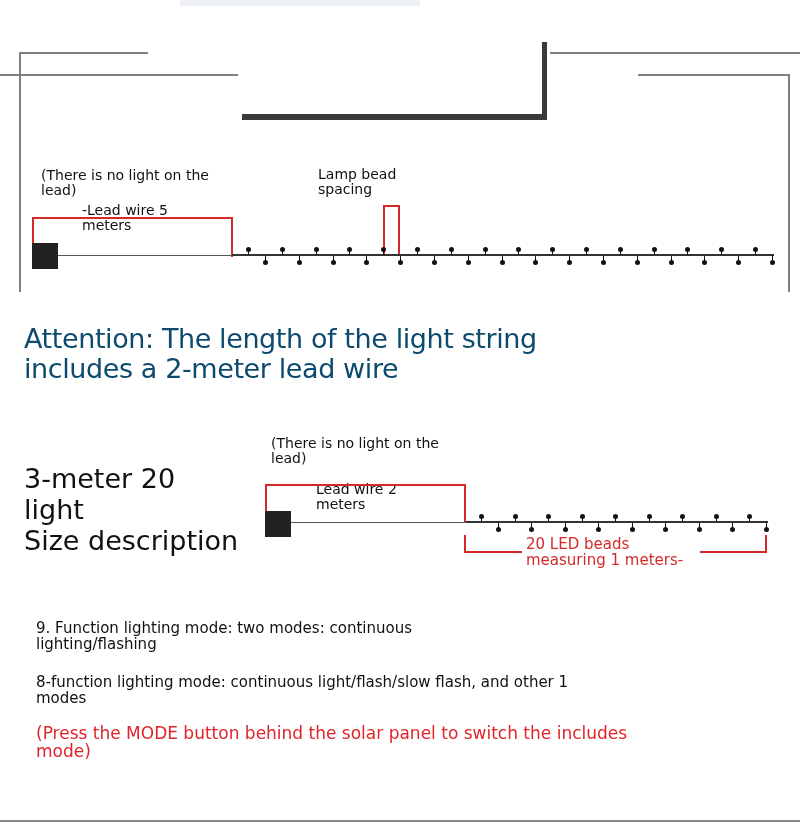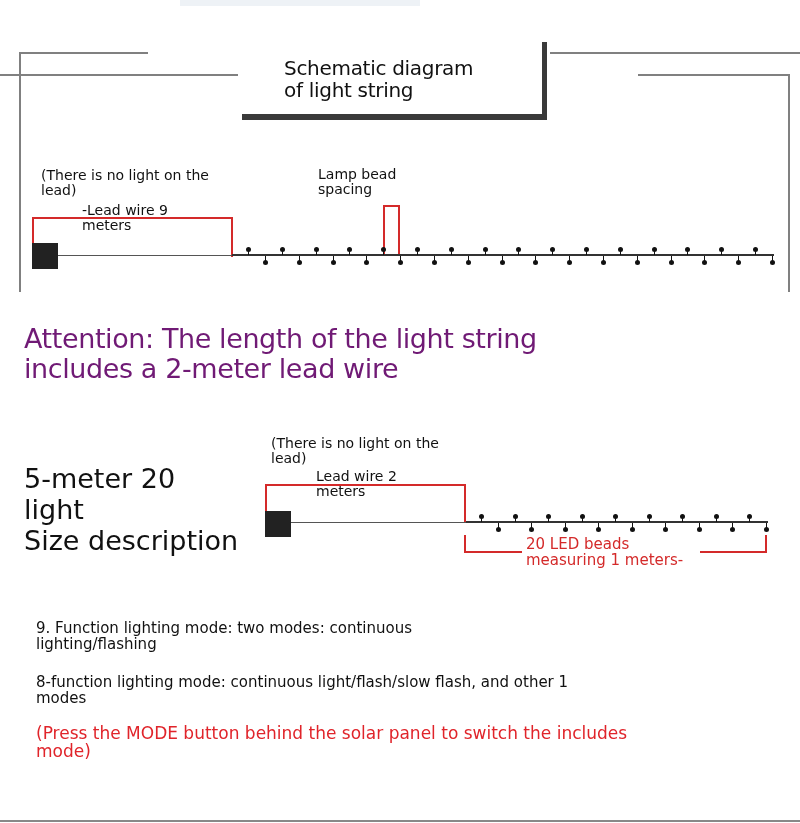--- a/index.html
+++ b/index.html
@@ -14,21 +14,21 @@
   .title-box .shadow-r { position: absolute; left: 302px; top: 2px; width: 5px; height: 78px; background: #3a3a3a; }
   .title-box .shadow-b { position: absolute; left: 2px; top: 74px; width: 305px; height: 6px; background: #3a3a3a; }
   .title-text {
     position: absolute; left: 44px; top: 17px; font-size: 20px; line-height: 22px; color: #111;
     font-family: "DejaVu Sans", sans-serif; letter-spacing: -0.3px;
   }
   .note { font-size: 14px; line-height: 15px; color: #111; white-space: pre-line; }
   .red-line { position: absolute; background: #d42a2a; }
   .wire { position: absolute; background: #333; }
   .box { position: absolute; background: #222; }
-  .attn { position: absolute; left: 24px; top: 324px; font-size: 27px; line-height: 30px; color: #701a75; font-family: "DejaVu Sans", sans-serif; letter-spacing: -0.4px; }
+  .attn { position: absolute; left: 24px; top: 324px; font-size: 27px; line-height: 30px; color: #0c4a6e; font-family: "DejaVu Sans", sans-serif; letter-spacing: -0.4px; }
   .size-desc { position: absolute; left: 24px; top: 463px; font-size: 27px; line-height: 31px; color: #111; white-space: pre-line; }
   .mode-text { position: absolute; left: 36px; font-size: 15px; line-height: 16px; color: #111; white-space: pre-line; }
   .mode-red { position: absolute; left: 36px; top: 724px; font-size: 17px; line-height: 18px; color: #e0242a; white-space: pre-line; }
   .bottom-rule { position: absolute; left: 0; top: 820px; width: 800px; height: 2px; background: #888; }
   .bead { position: absolute; width: 5px; height: 5px; border-radius: 50%; background: #111; }
   .stem { position: absolute; width: 1px; height: 5px; background: #111; }
 </style>
 </head>
 <body>
 
@@ -37,27 +37,25 @@
 <div class="line" style="left:20px;top:52px;width:128px;height:2px;"></div>
 <div class="line" style="left:0;top:74px;width:238px;height:2px;"></div>
 <div class="line" style="left:19px;top:52px;width:2px;height:240px;"></div>
 <div class="line" style="left:548px;top:52px;width:252px;height:2px;"></div>
 <div class="line" style="left:638px;top:74px;width:152px;height:2px;"></div>
 <div class="line" style="left:788px;top:74px;width:2px;height:218px;"></div>
 
 <div class="title-box">
   <div class="shadow-r"></div>
   <div class="shadow-b"></div>
-  <div class="title-text" style="white-space:pre-line;">Schematic diagram
-of light string</div>
 </div>
 
 <div class="abs note" style="left:41px;top:168px;">(There is no light on the
 lead)</div>
-<div class="abs note" style="left:82px;top:203px;">-Lead wire 9
+<div class="abs note" style="left:82px;top:203px;">-Lead wire 5
 meters</div>
 <div class="abs note" style="left:318px;top:167px;">Lamp bead
 spacing</div>
 
 <div class="red-line" style="left:32px;top:217px;width:2px;height:26px;"></div>
 <div class="red-line" style="left:32px;top:217px;width:200px;height:2px;"></div>
 <div class="red-line" style="left:231px;top:217px;width:2px;height:40px;"></div>
 
 <div class="red-line" style="left:383px;top:205px;width:2px;height:50px;"></div>
 <div class="red-line" style="left:383px;top:205px;width:16px;height:2px;"></div>
@@ -129,26 +127,26 @@
     <div class="bead" style="left: 736px; top: 260px;"></div>
     <div class="stem" style="left: 755px; top: 250px;"></div>
     <div class="bead" style="left: 753px; top: 247px;"></div>
     <div class="stem" style="left: 772px; top: 256px;"></div>
     <div class="bead" style="left: 770px; top: 260px;"></div>
   </div>
 
 <div class="attn" style="white-space:pre-line;">Attention: The length of the light string
 includes a 2-meter lead wire</div>
 
-<div class="size-desc">5-meter 20
+<div class="size-desc">3-meter 20
 light
 Size description</div>
 <div class="abs note" style="left:271px;top:436px;">(There is no light on the
 lead)</div>
-<div class="abs note" style="left:316px;top:469px;">Lead wire 2
+<div class="abs note" style="left:316px;top:482px;">Lead wire 2
 meters</div>
 
 <div class="red-line" style="left:265px;top:484px;width:2px;height:27px;"></div>
 <div class="red-line" style="left:265px;top:484px;width:200px;height:2px;"></div>
 <div class="red-line" style="left:464px;top:484px;width:2px;height:38px;"></div>
 
 <div class="box" style="left:265px;top:511px;width:26px;height:26px;"></div>
 <div class="wire" style="left:291px;top:522px;width:175px;height:1px;background:#555;"></div>
 <div class="wire" style="left:466px;top:521px;width:302px;height:2px;"></div>
 <div id="beads2">

